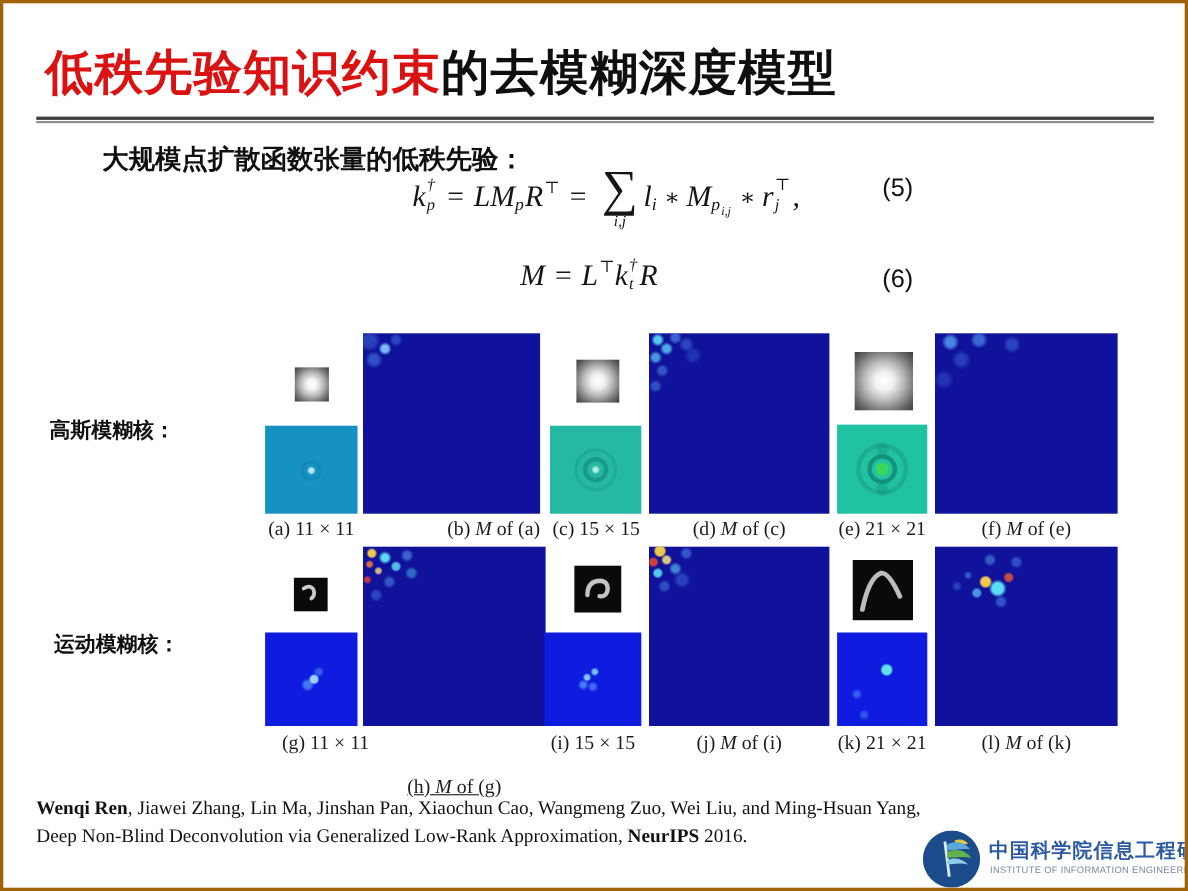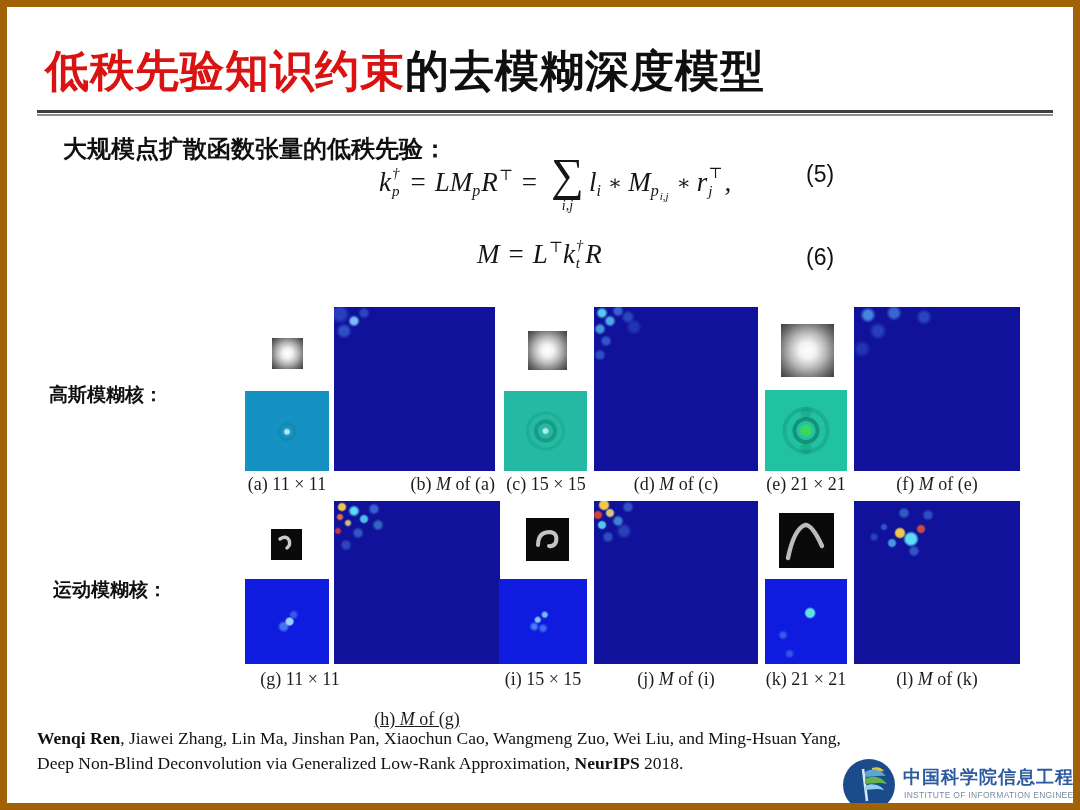--- a/index.html
+++ b/index.html
@@ -1,27 +1,27 @@
 <!DOCTYPE html>
 <html><head>
 <meta charset="utf-8">
 <style>
   html,body{margin:0;padding:0;background:#ffffff;}
   .slide{position:relative;width:1080px;height:810px;background:#ffffff;overflow:hidden;
-         font-family:"Liberation Sans","DejaVu Sans",sans-serif;border:7px solid #a16207;box-sizing:border-box;}
+         font-family:"Liberation Sans","DejaVu Sans",sans-serif;border:3px solid #a16207;box-sizing:border-box;}
 
   
   .title{position:absolute;left:38px;top:38px;font-size:44px;font-weight:900;letter-spacing:1px;line-height:1.2;white-space:nowrap;}
   .title .hl{color:#da1212;}
   .title .rest{color:#0f0f0f;}
   .title-rule{position:absolute;left:30px;top:103px;width:1016px;height:1px;
               border-top:3px solid #3f3f3f;border-bottom:2px solid #8f8f8f;}
 
   
-  .subtitle{position:absolute;left:56px;top:126px;font-size:24px;font-weight:700;color:#101010;}
+  .subtitle{position:absolute;left:90px;top:126px;font-size:24px;font-weight:700;color:#101010;}
 
   
   .eq{position:absolute;display:flex;align-items:center;font-family:"Liberation Serif","DejaVu Serif",serif;
       font-style:italic;font-size:27px;color:#151515;white-space:nowrap;}
   .eq .op{font-style:normal;margin:0 9px;}
   .eq .ast{margin:0 6px;font-size:21px;font-style:normal;transform:translateY(1px);}
   .eq .sb{font-size:16px;transform:translateY(8px);margin-right:1px;}
   .eq .sbb{font-size:11px;transform:translateY(13px);margin-right:2px;}
   .eq .sp{font-size:15px;transform:translateY(-8px);margin-left:1px;}
   .eq .ss{display:inline-flex;flex-direction:column;align-items:flex-start;font-size:15px;line-height:1.1;margin:0 2px 0 1px;}
@@ -232,21 +232,21 @@
 
   <div class="cap" style="left:241px;top:662px;width:104px;"><span>(g) 11 × 11</span><span class="mit"></span><span></span></div>
   <div class="cap" style="left:327px;top:702px;width:166px;text-decoration:underline;"><span>(h) </span><span class="mit">M</span><span> of (g)</span></div>
   <div class="cap" style="left:484px;top:662px;width:104px;"><span>(i) 15 × 15</span><span class="mit"></span><span></span></div>
   <div class="cap" style="left:587px;top:662px;width:164px;"><span>(j) </span><span class="mit">M</span><span> of (i)</span></div>
   <div class="cap" style="left:747px;top:662px;width:104px;"><span>(k) 21 × 21</span><span class="mit"></span><span></span></div>
   <div class="cap" style="left:847px;top:662px;width:166px;"><span>(l) </span><span class="mit">M</span><span> of (k)</span></div>
 
   <div class="citation">
     <div><b>Wenqi Ren</b><span>, Jiawei Zhang, Lin Ma, Jinshan Pan, Xiaochun Cao, Wangmeng Zuo, Wei Liu, and Ming-Hsuan Yang,</span></div>
-    <div><span>Deep Non-Blind Deconvolution via Generalized Low-Rank Approximation, </span><b>NeurIPS</b><span> 2018.</span></div>
+    <div><span>Deep Non-Blind Deconvolution via Generalized Low-Rank Approximation, </span><b>NeurIPS</b><span> 2016.</span></div>
   </div>
 
   <div class="logo">
     <svg width="52" height="52" viewBox="0 0 52 52">
       <circle cx="26" cy="26" r="26" fill="#1c4b8c"></circle>
       <path d="M20 10 L24 42" stroke="#d8e8f4" stroke-width="2.6"></path>
       <path d="M29 9 C34 7 39 9 41 12 C36 13 32 13 29 13 Z" fill="#e3c63c"></path>
       <path d="M22 13 C30 8 38 11 43 17 C35 16 28 18 22 18 Z" fill="#5aa8d8"></path>
       <path d="M22 20 C31 15 40 19 44 25 C36 23 28 25 22 25 Z" fill="#63b24a"></path>
       <path d="M22 27 C30 23 38 27 41 31 C34 29 27 31 22 31 Z" fill="#8fd0e8"></path>

